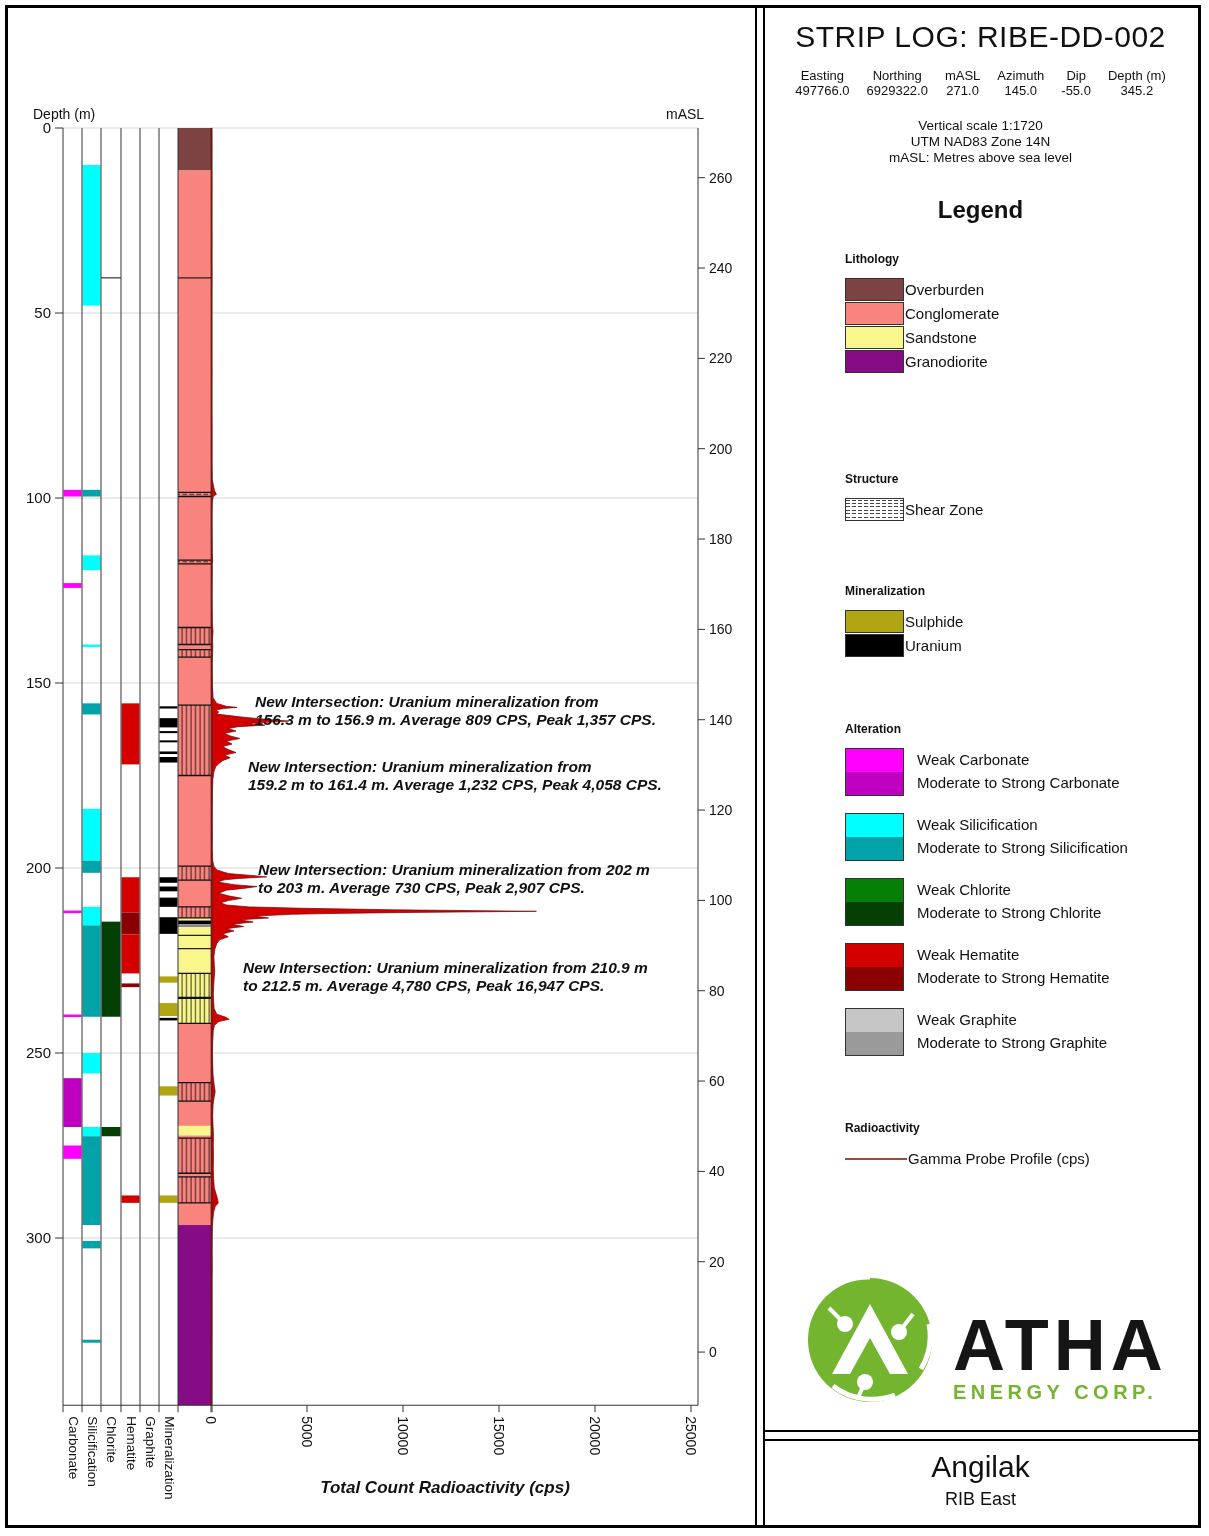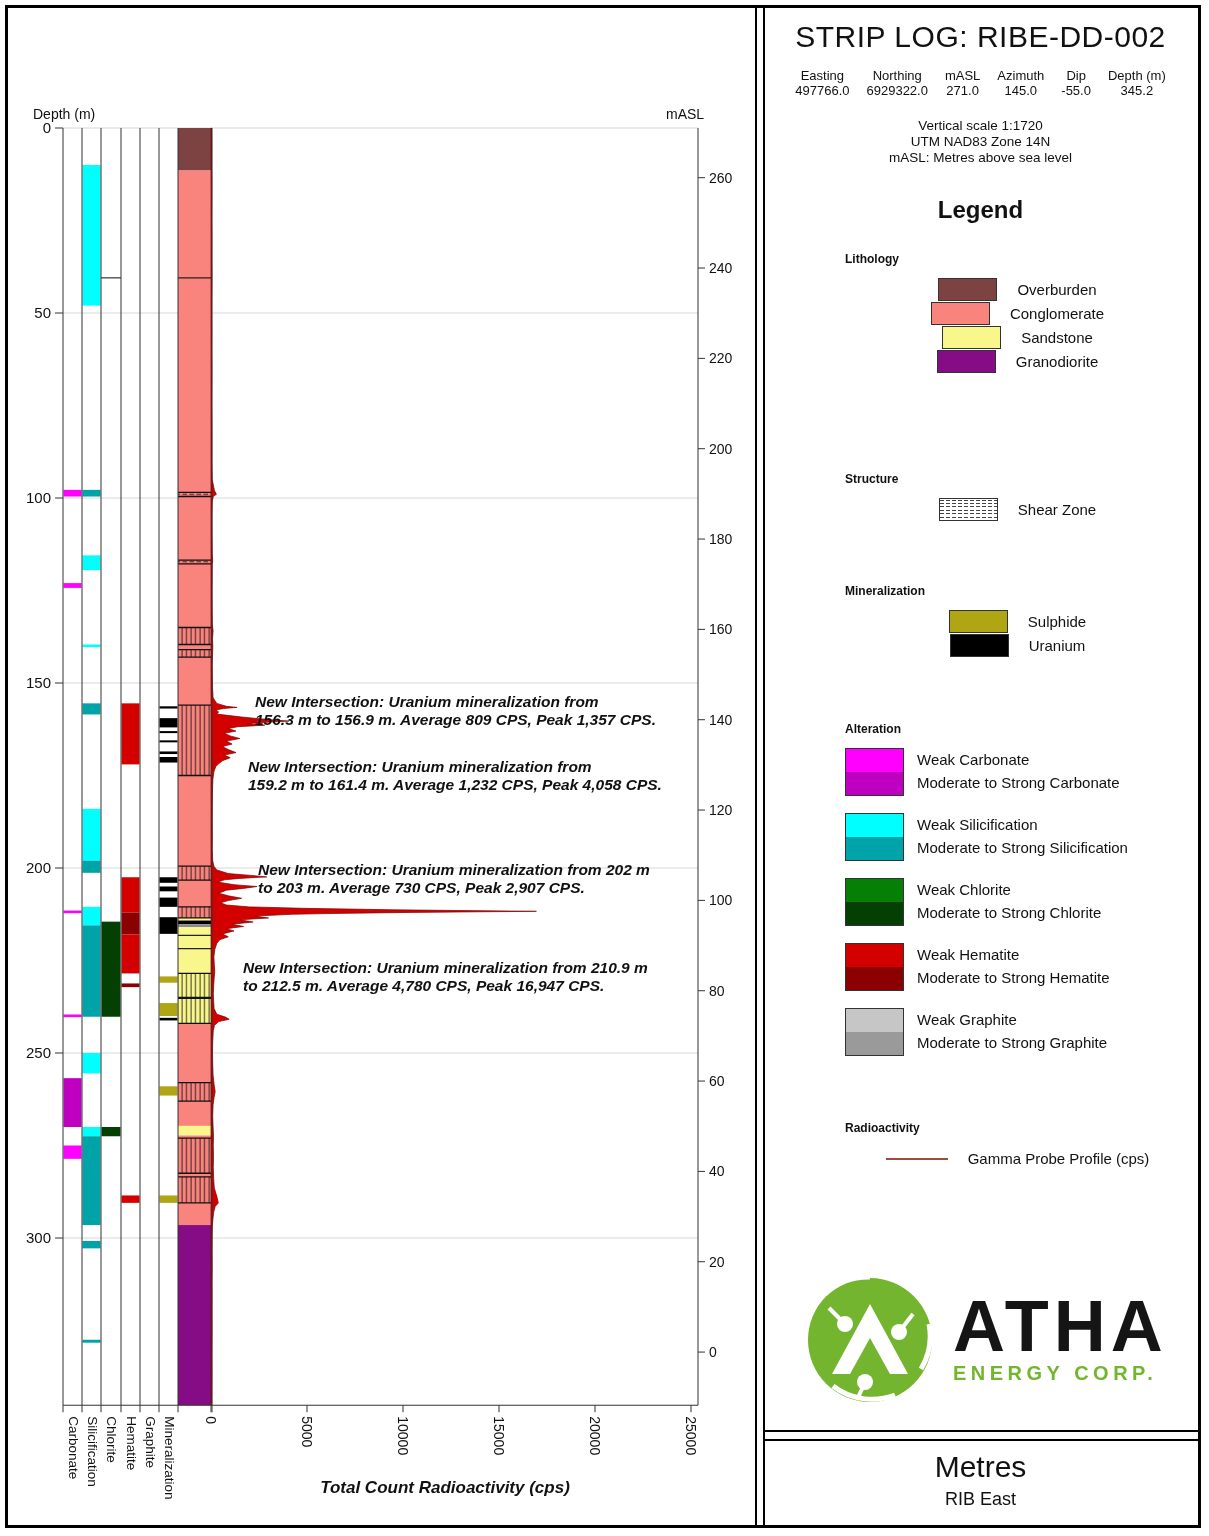--- a/index.html
+++ b/index.html
@@ -27,34 +27,34 @@
   .hdr-fields{display:flex;justify-content:center;gap:17px;margin-top:14px;}
   .hdr-field{text-align:center;font-size:13px;line-height:15px;}
   .hdr-notes{margin-top:20px;font-size:13.5px;line-height:16px;}
 
   .legend-title{position:absolute;left:0;top:188px;width:100%;text-align:center;
                 font-size:24px;font-weight:bold;}
   .lsec{position:absolute;left:82px;width:345px;}
   .sec-lithology{top:244px;} .sec-structure{top:464px;} .sec-mineralization{top:576px;}
   .sec-alteration{top:714px;} .sec-radioactivity{top:1113px;}
   .lsec-title{font-size:12px;font-weight:bold;margin-bottom:12px;}
-  .litem{display:flex;align-items:center;gap:20px;height:23px;margin-bottom:1px;justify-content:center;}
+  .litem{display:flex;align-items:center;gap:1px;height:23px;margin-bottom:1px;}
   .swatch{width:57px;height:21px;border:1px solid #333;flex:none;background:#fff;}
   .llabel{font-size:15px;}
   .pat-fault{background:repeating-linear-gradient(90deg,#222 0 1px,#fff 1px 5px);}
   .pat-shear{background-image:
       repeating-linear-gradient(90deg,rgba(255,255,255,0) 0 4px,#fff 4px 6px),
       repeating-linear-gradient(0deg,#fff 0 2.5px,#444 2.5px 3.4px);}
   .lpair{display:flex;gap:13px;margin-bottom:17px;}
   .pairsw{width:57px;border:1px solid #333;flex:none;height:46px;}
   .pairsw div{height:23px;}
   .pairlabels div{font-size:15px;height:23px;line-height:23px;}
   .lline{width:62px;border-top:2px solid #9c4a42;flex:none;}
 
-  .logo-row{position:absolute;left:42px;top:1266px;display:flex;align-items:center;gap:18px;}
+  .logo-row{position:absolute;left:42px;top:1266px;display:flex;align-items:flex-end;gap:18px;}
   .logo-mark{width:130px;height:130px;flex:none;position:static;}
   .logo-word{font-size:72px;font-weight:bold;letter-spacing:5px;color:#151515;line-height:64px;}
   .logo-sub{font-size:20px;font-weight:bold;letter-spacing:4.5px;color:#74b52f;margin-top:4px;}
 
   .footer-sep{position:absolute;left:0;top:1422px;width:100%;height:7px;
               border-top:2px solid #000;border-bottom:2px solid #000;}
   .footer-project{position:absolute;left:0;top:1442px;width:100%;text-align:center;font-size:30px;}
   .footer-area{position:absolute;left:0;top:1481px;width:100%;text-align:center;font-size:18px;}
 </style>
 </head>
@@ -445,16 +445,16 @@
         <path d="M 94 58 L 108 40" stroke="#fff" stroke-width="4" fill="none"></path>
         <path d="M 60 108 L 52 126" stroke="#fff" stroke-width="4" fill="none"></path>
       </svg>
       <div>
         <div class="logo-word">ATHA</div>
         <div class="logo-sub">ENERGY CORP.</div>
       </div>
     </div>
 
     <div class="footer-sep"></div>
-    <div class="footer-project">Metres</div>
+    <div class="footer-project">Angilak</div>
     <div class="footer-area">RIB East</div>
   </div>
 </div>
 
 </body></html>

